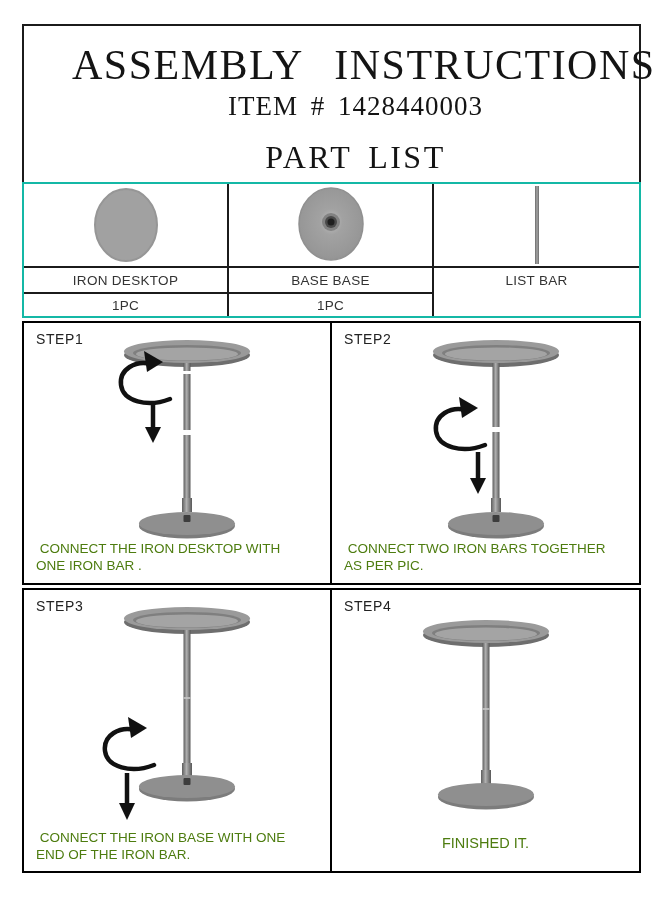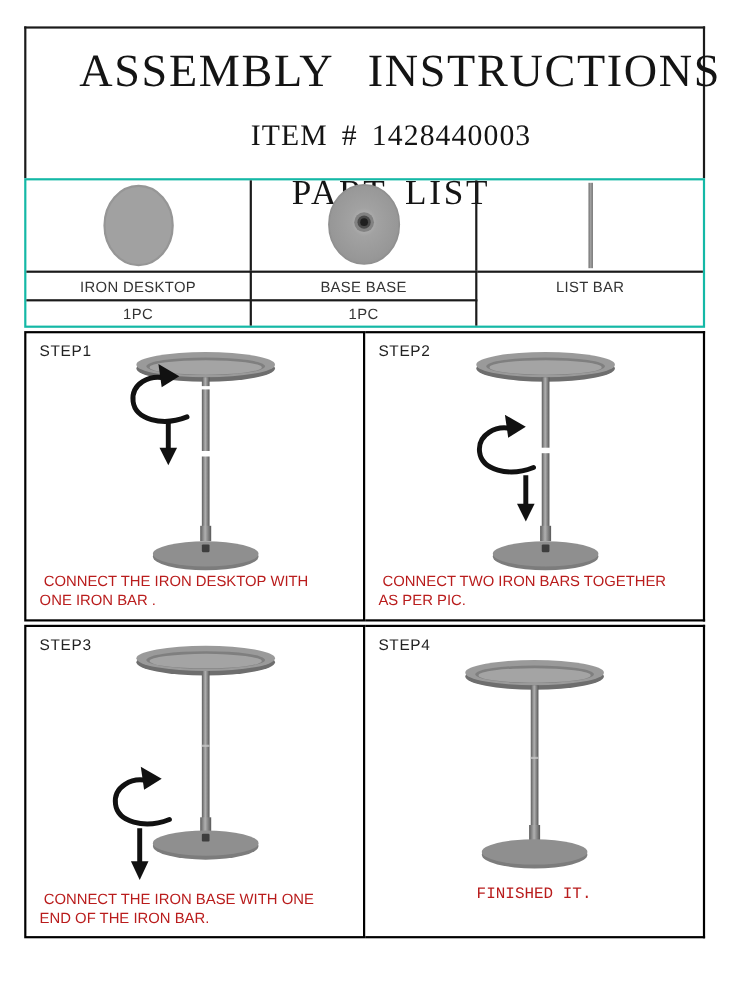--- a/index.html
+++ b/index.html
@@ -4,29 +4,29 @@
 <style>
   * { box-sizing: border-box; margin: 0; padding: 0; }
   html, body { width: 663px; height: 900px; overflow: hidden; }
   body { background: #ffffff; font-family: "Liberation Sans", sans-serif; }
 
   .page { position: absolute; left: 22px; top: 24px; width: 619px; }
 
   
   .title-block {
     border: 2px solid #1b1b1b; border-bottom: none;
-    height: 138px; text-align: center; color: #141414;
+    height: 158px; text-align: center; color: #141414;
     font-family: "Liberation Serif", serif;
     padding-left: 48px;
   }
   .main-title {
     font-size: 42px; letter-spacing: 1.5px; word-spacing: 20px;
     padding-top: 15px; font-weight: 500; white-space: nowrap;
   }
-  .item-line { font-size: 27px; letter-spacing: 1px; word-spacing: 5px; margin-top: 19px; }
+  .item-line { font-size: 27px; letter-spacing: 1px; word-spacing: 5px; margin-top: 2px; }
   .part-list-title { font-size: 32px; letter-spacing: 2.5px; word-spacing: 6px; margin-top: 17px; }
 
   
   .parts-table {
     border: 2px solid #14b8a6;
     display: grid;
     grid-template-columns: 1fr 1fr 1fr;
     grid-template-rows: 82px 26px 24px;
   }
   .pcell {
@@ -54,25 +54,25 @@
     color: #1e1e1e;
   }
   .step.right { border-left: none; }
   .step-label { font-size: 14px; letter-spacing: 0.6px; color: #222222; }
   .illus {
     flex: 1; display: flex; justify-content: center; align-items: flex-start;
     margin-top: -9px; pointer-events: none;
   }
   .step-text {
     font-size: 13.5px; line-height: 1.28; white-space: pre-wrap;
-    width: 276px; min-height: 35px; color: #b91c1c;
+    width: 276px; min-height: 35px; color: #4d7c0f;
   }
   .step-finished .step-text {
     width: auto; text-align: center; min-height: 0;
-    margin-bottom: 18px; font-size: 14.5px; font-family: Liberation Mono, monospace;
+    margin-bottom: 8px; font-size: 14.5px;
   }
 </style>
 </head>
 <body>
 
 <div class="page">
 
   <div class="title-block">
     <div class="main-title">ASSEMBLY INSTRUCTIONS</div>
     <div class="item-line">ITEM # 1428440003</div>

